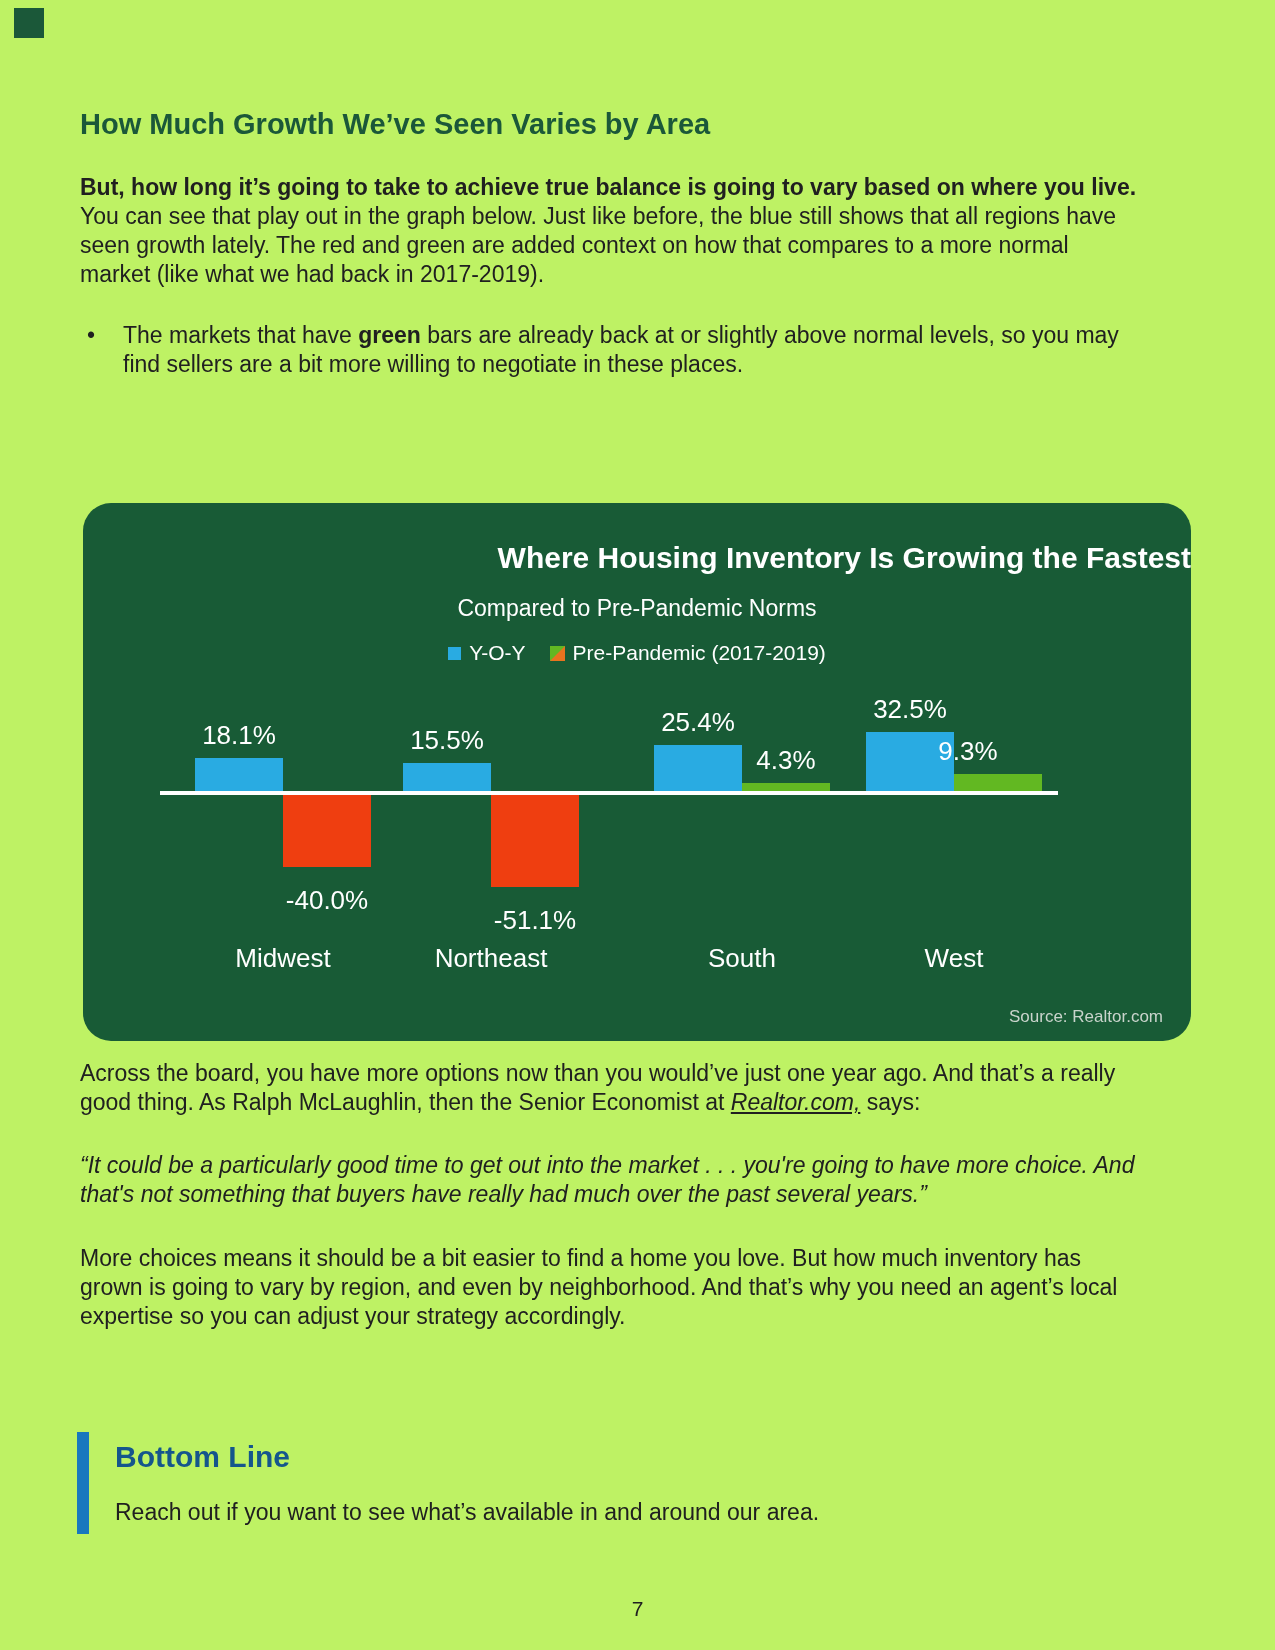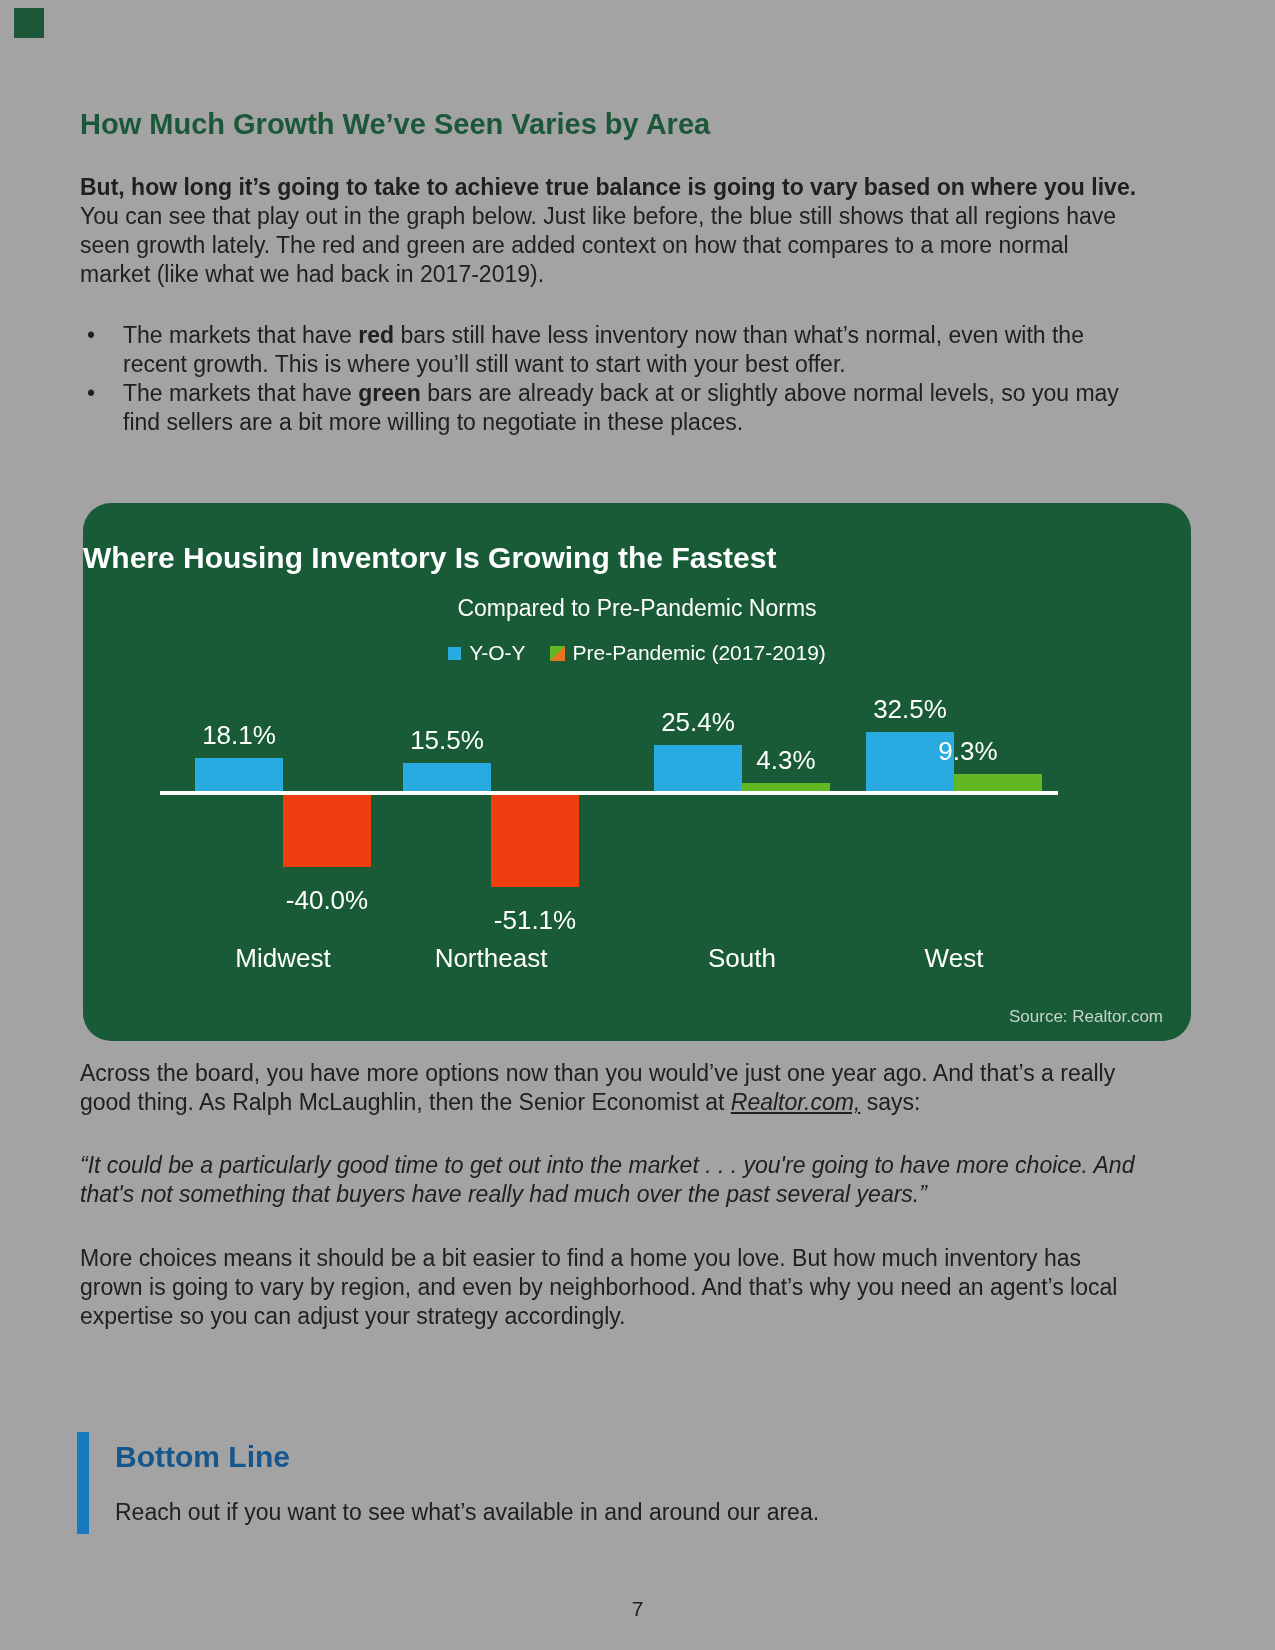--- a/index.html
+++ b/index.html
@@ -1,19 +1,19 @@
 <!DOCTYPE html>
 <html><head>
 <meta charset="utf-8">
 <style>
   html,body{margin:0;padding:0;background:#ffffff;}
   .page{
     position:relative;
     width:1275px;height:1650px;
-    background:#a3a3a3;
+    background:#bef264;
     font-family:"Liberation Sans", sans-serif;
     color:#202020;
     overflow:hidden;
   }
   .corner-mark{position:absolute;left:14px;top:8px;width:30px;height:30px;background:#1B5839;}
   .heading{
     position:absolute;left:80px;top:108px;margin:0;
     font-size:29px;font-weight:bold;color:#1B5839;
   }
   .body{font-size:23px;line-height:29px;color:#202020;}
@@ -22,21 +22,21 @@
   .bold{font-weight:bold;}
   .bullets{top:321px;list-style:none;padding:0;}
   .bullets li{position:relative;padding-left:43px;}
   .bullets li::before{content:"\2022";position:absolute;left:7px;top:0;}
   .bullets b{font-weight:bold;}
 
   .chart-card{
     position:absolute;left:83px;top:503px;width:1108px;height:538px;
     background:#185B36;border-radius:28px;color:#ffffff;
   }
-  .chart-title{position:absolute;top:38px;left:0;right:0;text-align:left;font-size:30px;font-weight:bold;}
+  .chart-title{position:absolute;top:38px;left:0;right:0;text-align:right;font-size:30px;font-weight:bold;}
   .chart-subtitle{position:absolute;top:92px;left:0;right:0;text-align:center;font-size:23px;}
   .legend{position:absolute;top:138px;left:0;right:0;display:flex;justify-content:center;align-items:flex-end;gap:24px;font-size:21px;}
   .legend-item{display:flex;align-items:center;gap:8px;}
   .swatch-yoy{width:13px;height:13px;background:#29ABE2;display:inline-block;}
   .swatch-pre{width:15px;height:15px;display:inline-block;background:linear-gradient(135deg,#62B822 48%,#E8731F 52%);}
   .plot{position:absolute;left:0;top:0;width:100%;height:100%;}
   .axis-line{position:absolute;left:77px;top:288px;width:898px;height:4px;background:#ffffff;z-index:2;}
   .bar{position:absolute;z-index:1;}
   .bar-value{position:absolute;transform:translateX(-50%);color:#ffffff;font-size:26px;line-height:30px;white-space:nowrap;z-index:3;}
   .cat-label{position:absolute;transform:translateX(-50%);top:440px;color:#ffffff;font-size:26px;white-space:nowrap;}
@@ -59,21 +59,20 @@
 
 <div class="page">
 
   <div class="corner-mark"></div>
 
   <h1 class="heading">How Much Growth We’ve Seen Varies by Area</h1>
 
   <p class="body abs intro"><span class="bold">But, how long it’s going to take to achieve true balance is going to vary based on where you live.</span><span>  You can see that play out in the graph below. Just like before, the blue still shows that all regions have seen growth lately. The red and green are added context on how that compares to a more normal market (like what we had back in 2017-2019).</span></p>
 
   <ul class="body abs bullets">
-    <li><span>The markets that have </span><b>red</b><span> bars still have less inventory now than what’s normal, even with the recent growth. This is where you’ll still want to start with your best offer.</span></li>
     <li><span>The markets that have </span><b>green</b><span> bars are already back at or slightly above normal levels, so you may find sellers are a bit more willing to negotiate in these places.</span></li>
   </ul>
 
   <div class="chart-card">
     <div class="chart-title">Where Housing Inventory Is Growing the Fastest</div>
     <div class="chart-subtitle">Compared to Pre-Pandemic Norms</div>
     <div class="legend">
       <span class="legend-item">
         <span class="swatch-yoy"></span>
         <span>Y-O-Y</span>

